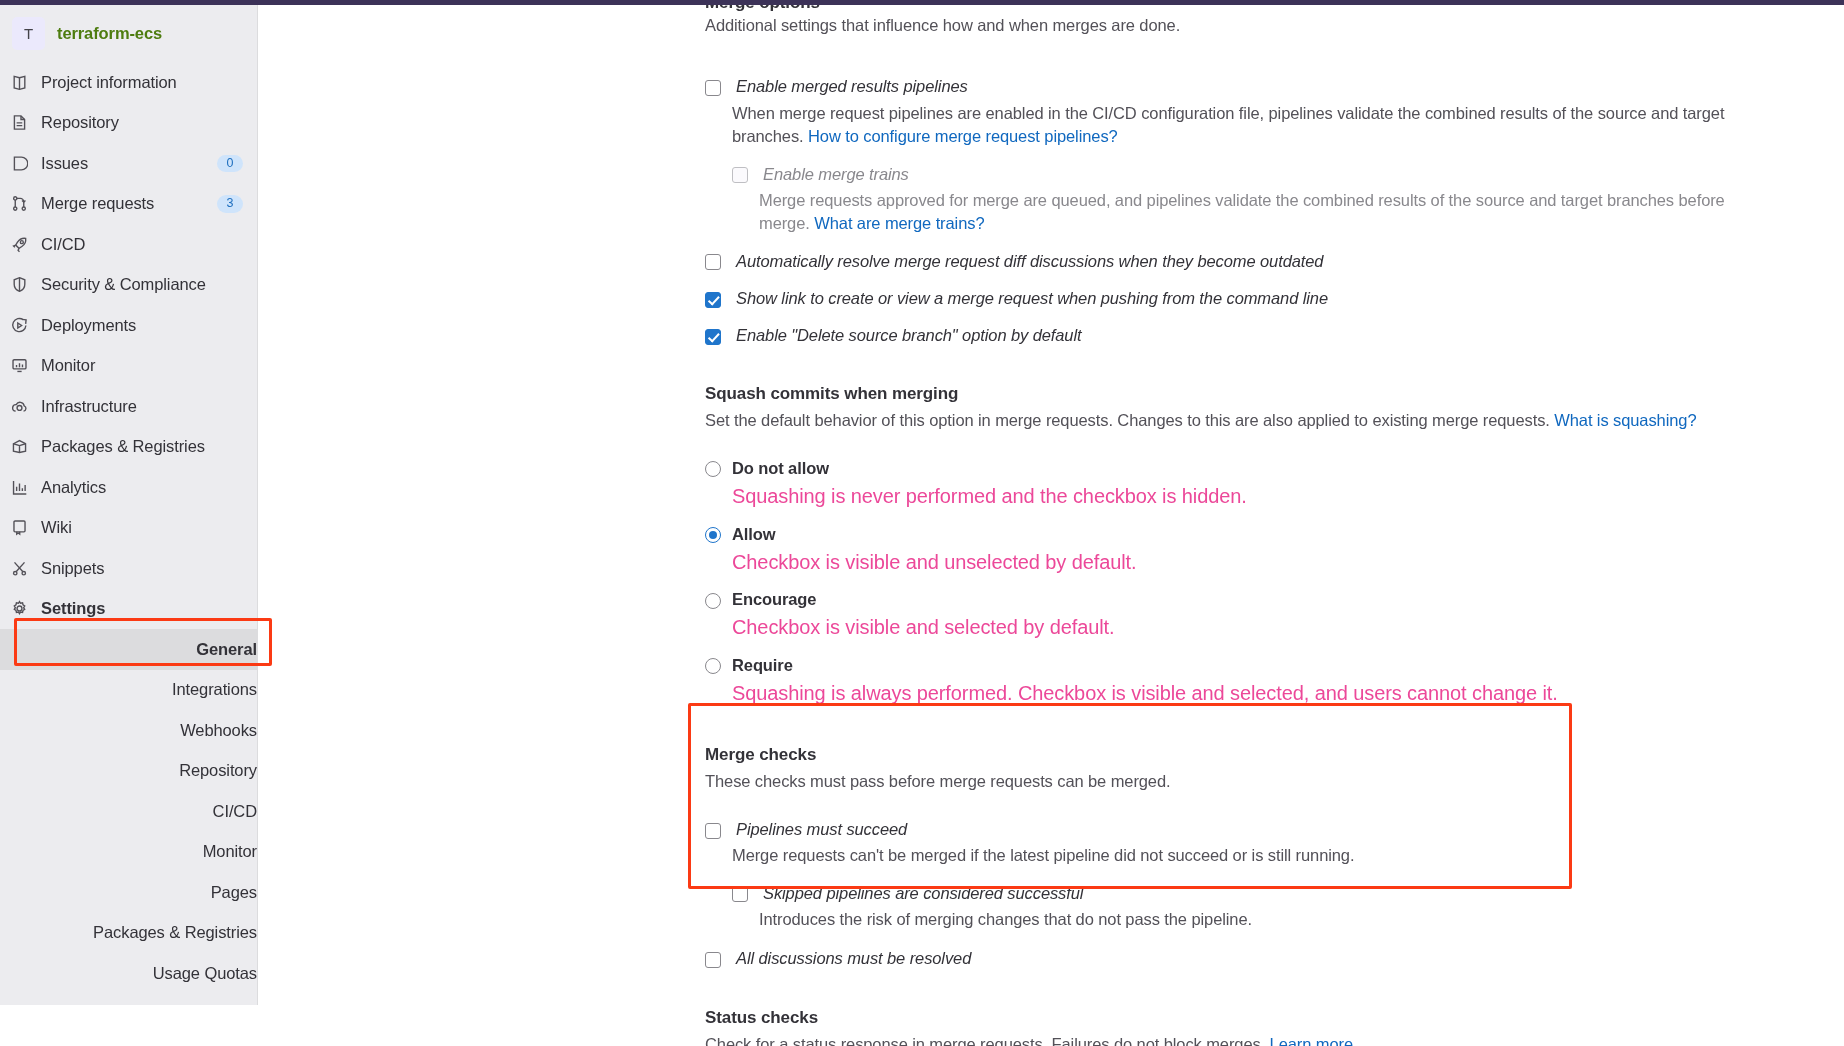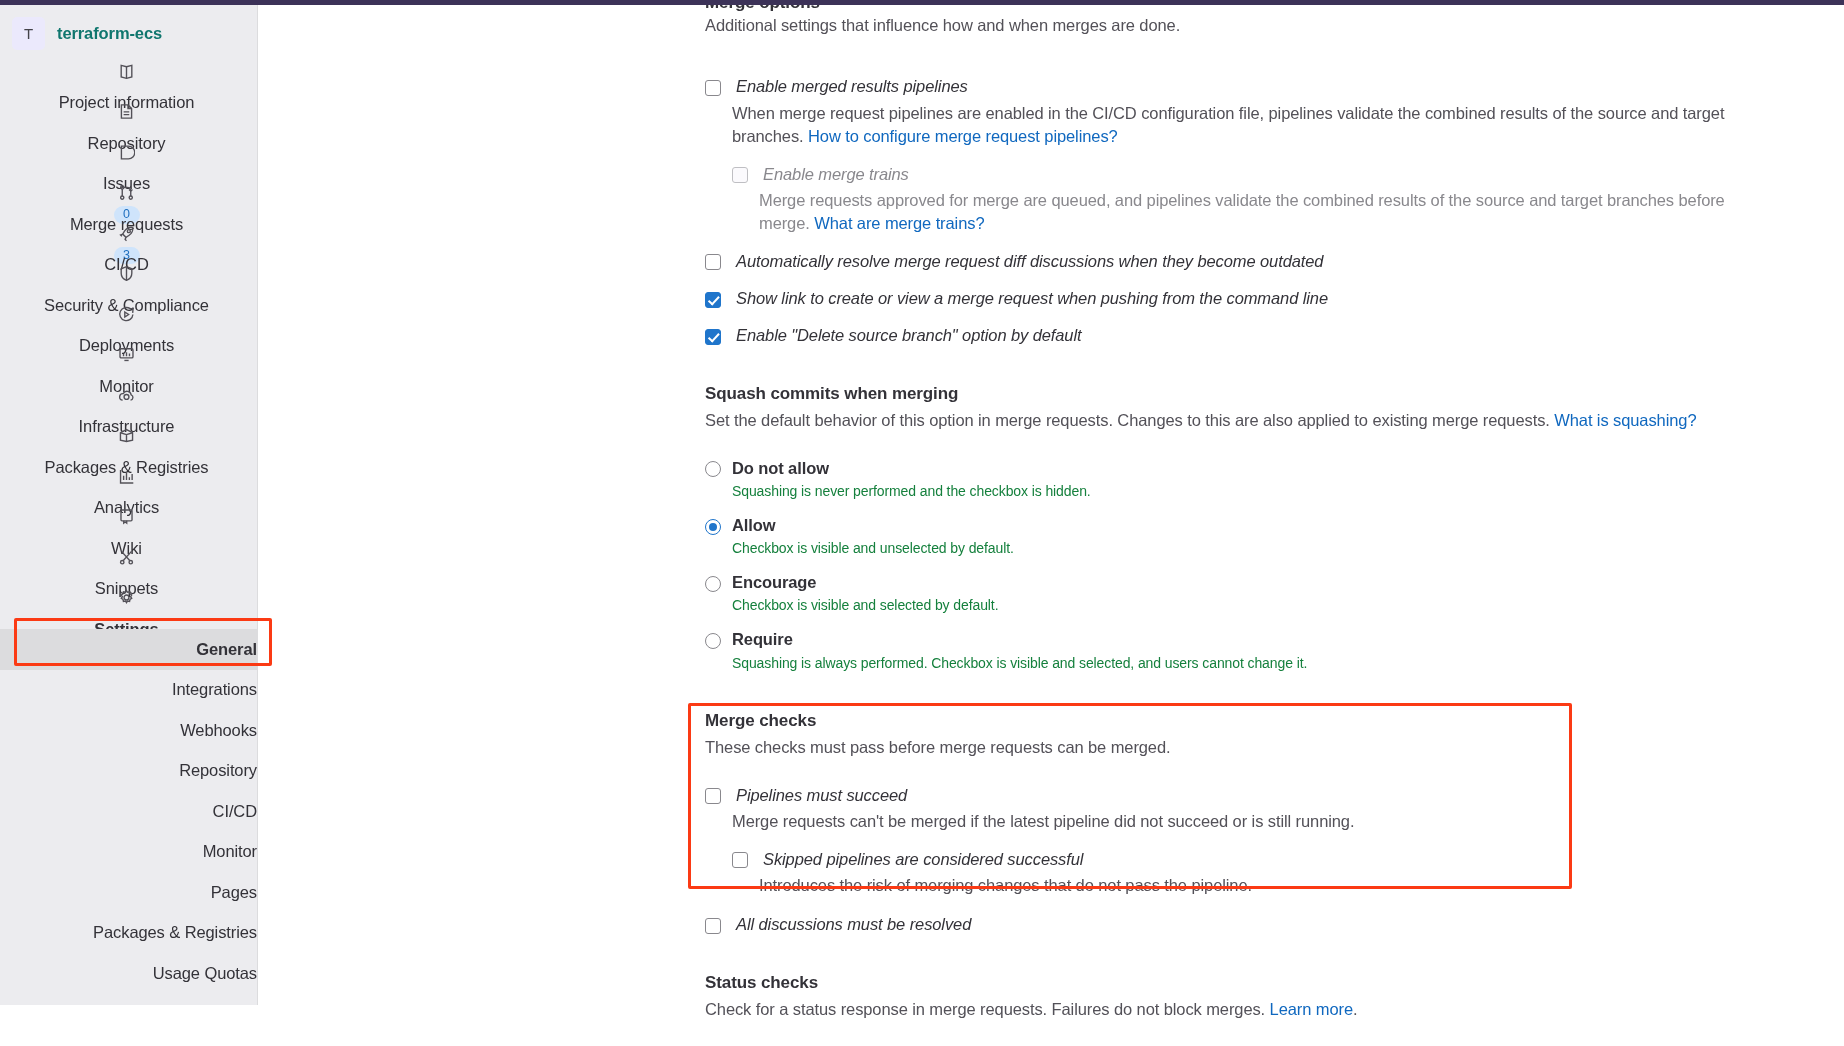--- a/index.html
+++ b/index.html
@@ -51,36 +51,35 @@
     background: #ebe9fc;
     color: #434248;
     font-size: 15px;
     display: flex; align-items: center; justify-content: center;
     flex: 0 0 auto;
     font-weight: 400;
   }
   .project-name {
     font-size: 16.5px;
     font-weight: 700;
-    color: #0f766e;
+    color: #4d7c0f;
     letter-spacing: -0.1px;
     white-space: nowrap;
   }
 
   .nav-list { list-style: none; margin: 0; padding: 0; }
 
   .nav-item {
     display: flex;
     align-items: center;
     height: 40.5px;
     padding: 0 14px 0 10px;
     gap: 13px;
     cursor: pointer;
     position: relative;
-    flex-direction: column;
   }
   .nav-item .ico {
     width: 18px; height: 18px;
     flex: 0 0 18px;
     display: flex; align-items: center; justify-content: center;
     color: #535158;
   }
   .nav-item .ico svg { width: 17px; height: 17px; display: block; }
   .nav-label {
     font-size: 16.5px;
@@ -275,22 +274,22 @@
     background: #1f75cb;
   }
   .radio-label {
     font-size: 16.5px;
     font-weight: 700;
     color: #333238;
     line-height: 1.35;
     letter-spacing: -0.1px;
   }
   .radio-desc {
-    font-size: 14px;
-    color: #15803d;
+    font-size: 20px;
+    color: #ec4899;
     line-height: 1.42;
     margin: 3px 0 0 27px;
     letter-spacing: -0.1px;
   }
 
   .subhead {
     font-size: 17px;
     font-weight: 700;
     color: #333238;
     margin: 0 0 5px 0;

